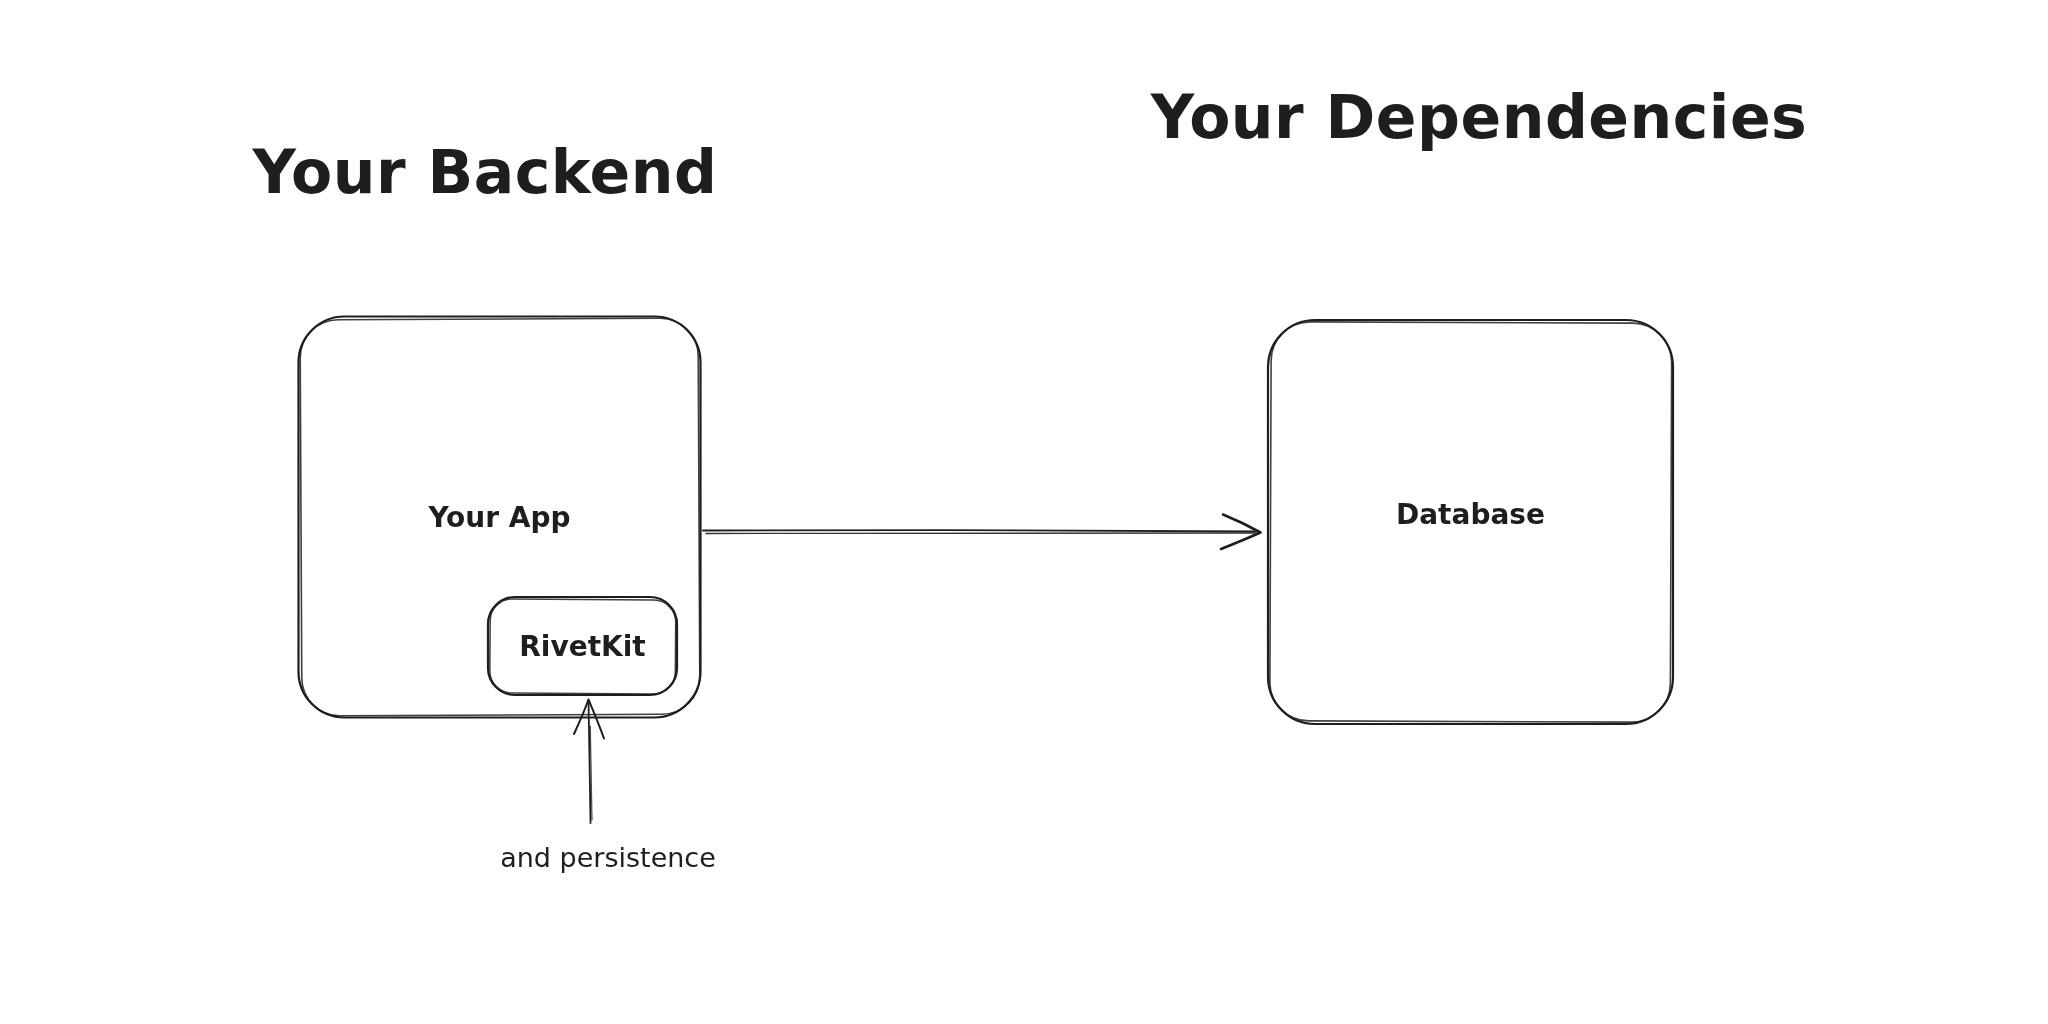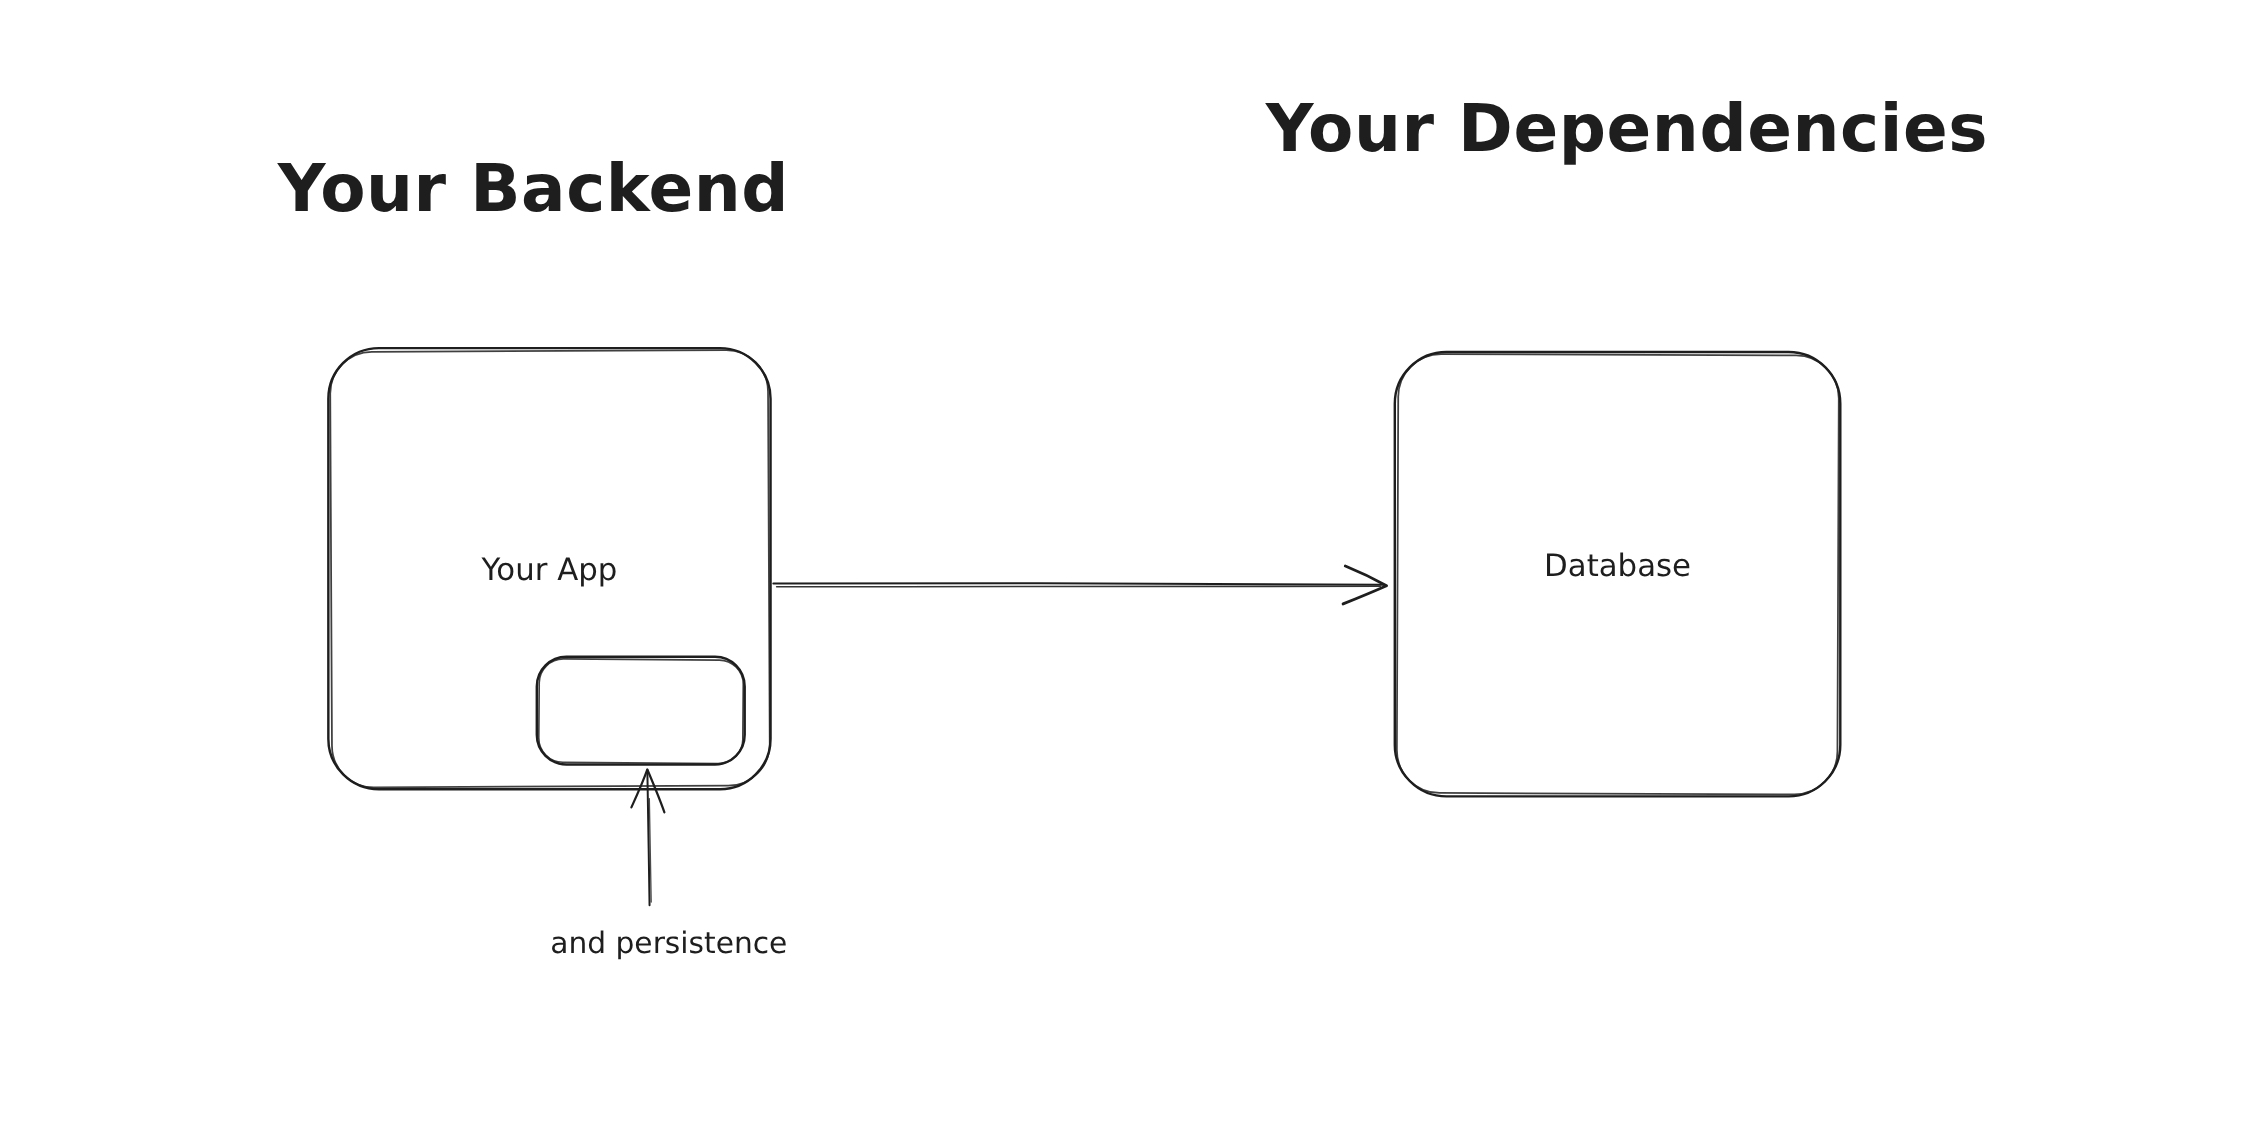--- a/index.html
+++ b/index.html
@@ -32,21 +32,21 @@
     color:var(--ink);
   }
   .title{
     font-size:60px;
     font-weight:600;
     letter-spacing:0.5px;
     transform:translateX(-50%);
   }
   .node-label{
     font-size:28px;
-    font-weight:400;
+    font-weight:700;
   }
   .annotation{
     position:absolute;
     text-align:center;
     font-size:27px;
     font-weight:500;
     line-height:34px;
     transform:translateX(-50%);
   }
 </style>
@@ -84,20 +84,21 @@
       <path d="M 574 734 C 579.5 722 585 709.5 588.5 699.5 C 593.5 711.5 599.5 725.5 604 738.5" stroke-width="2"></path>
     </g>
   </svg>
 
   <div class="txt title" style="left:485px; top:92px; height:70px;margin-top:45px;">Your Backend</div>
 
   <div class="txt title" style="left:1479px; top:82px; height:70px;text-align:right;">Your Dependencies</div>
 
   <div class="txt node-label" style="left:298px; top:316px; width:403px; height:402px;">Your App</div>
 
+  <div class="txt node-label" style="left:488px; top:597px; width:189px; height:98px;">RivetKit</div>
 
   <div class="txt node-label" style="left:1268px; top:320px; width:405px; height:388px;">Database</div>
 
   <div class="annotation" style="left:608px; top:841px;">
     <div>and persistence</div>
   </div>
 
 </div>
 
 </body></html>

